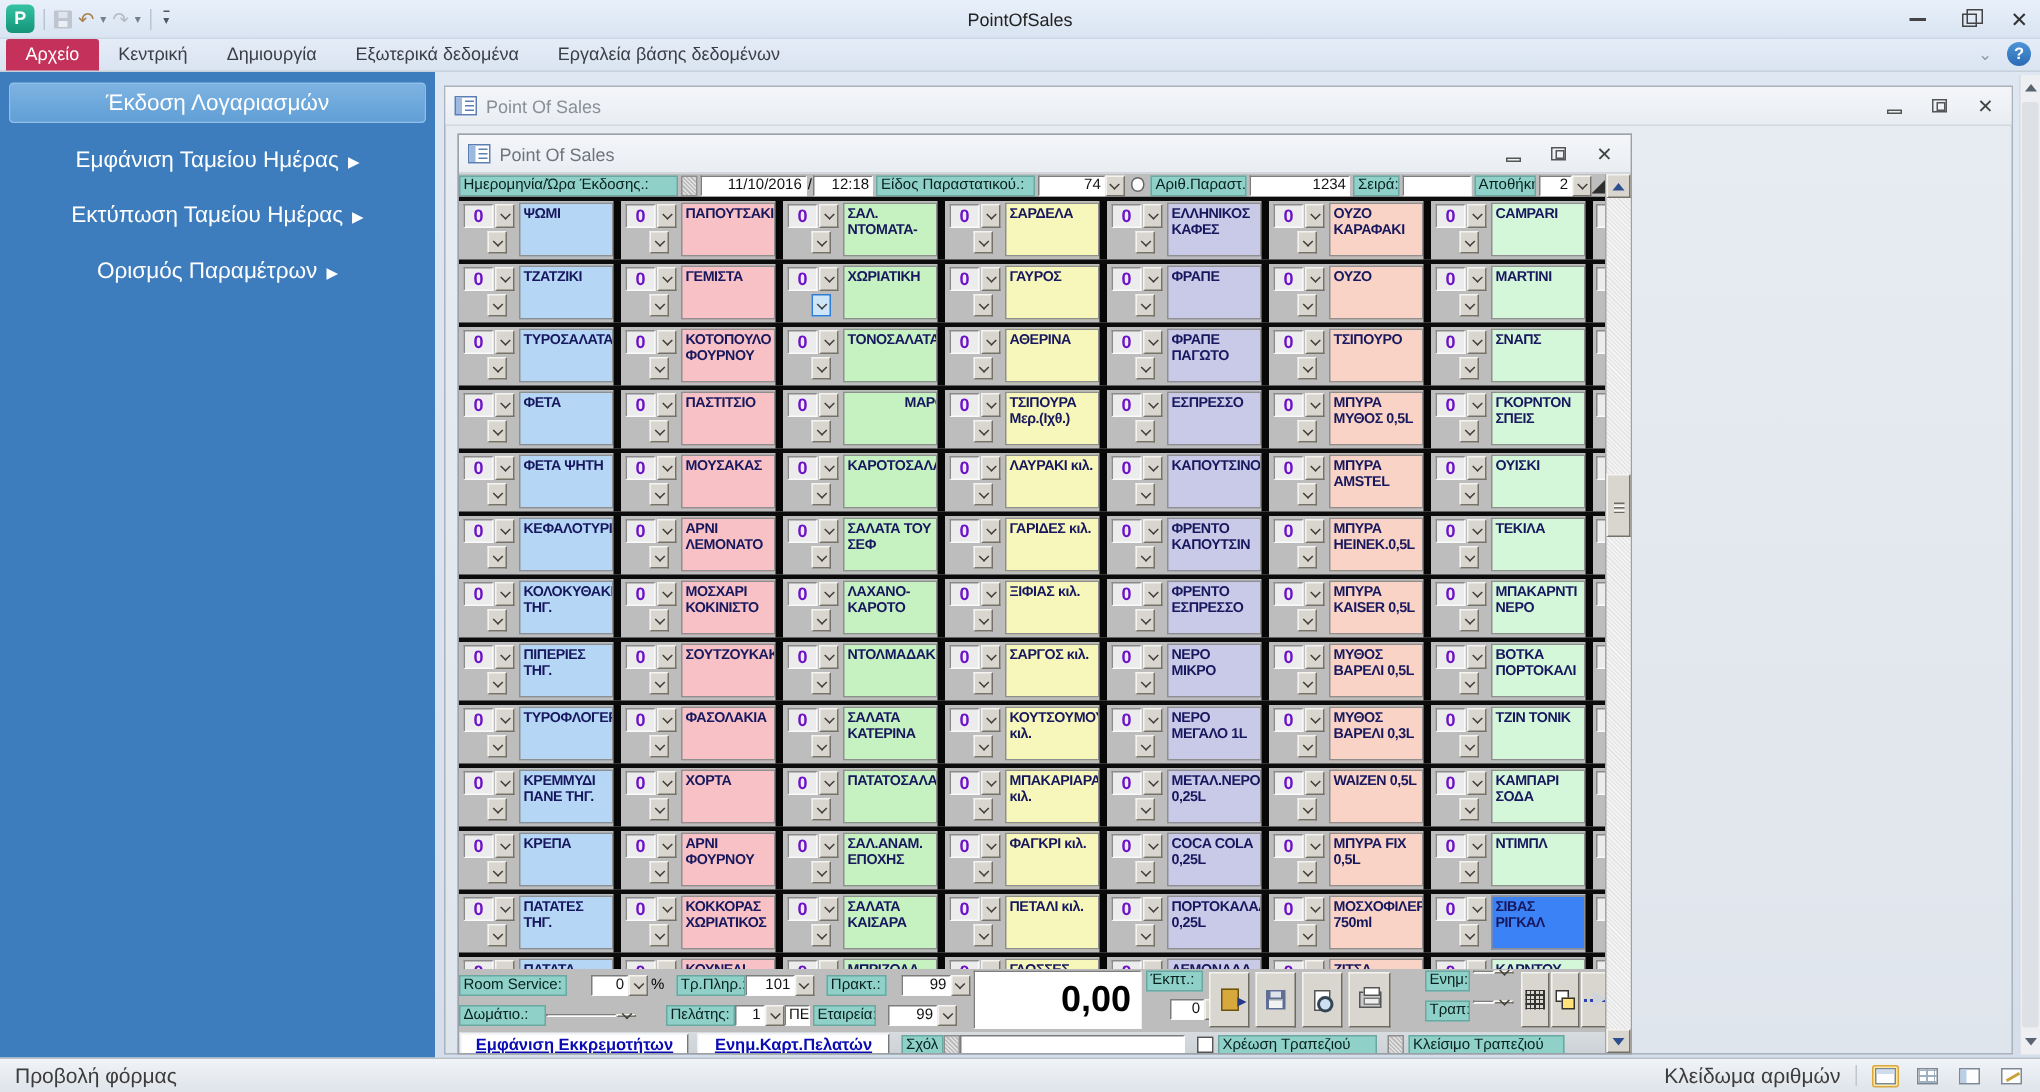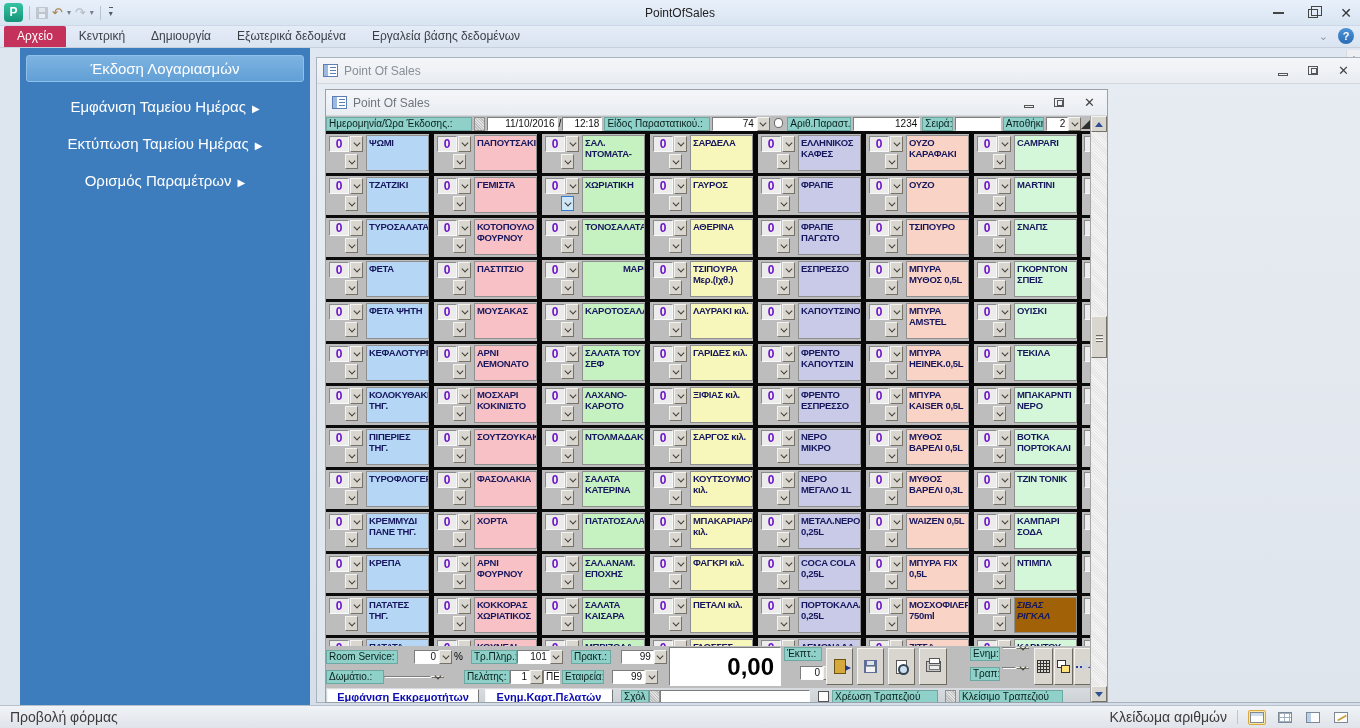--- a/index.html
+++ b/index.html
@@ -34,21 +34,21 @@
   .ribbonbar { position:absolute; left:0; top:26px; width:1360px; height:22px;
     background:linear-gradient(#e4ecf7,#dae4f1); border-bottom:1px solid #c6cfda; display:flex; align-items:flex-end; }
   .tab { font-size:12px; color:#3a3f46; padding:3px 13px 4px 13px; }
   .tab.active { background:#c4315a; color:#fff; border-radius:2px 2px 0 0; margin-left:4px; }
   .ribbon-right { position:absolute; right:6px; top:2px; display:flex; align-items:center; gap:10px; }
   .collapse-caret { color:#8d9aa9; font-size:11px; }
   .helpbtn { width:16px; height:16px; border-radius:50%; background:linear-gradient(#4e94d8,#2a6cb5);
     color:#fff; font-size:11px; font-weight:bold; text-align:center; line-height:16px; }
 
   
-  .main { position:absolute; left:0; top:48px; right:0; bottom:23px; background:linear-gradient(#dfe7f2,#d5dfeb);margin-left:20px; }
+  .main { position:absolute; left:0; top:48px; right:0; bottom:23px; background:linear-gradient(#dfe7f2,#d5dfeb); }
 
   
   .sidebar { position:absolute; left:0; top:0; bottom:0; width:290px; background:#3d7dbe; padding-top:7px; }
   .side-item { color:#fff; font-size:15px; text-align:center; margin:0 6px 12px 6px; padding:4px 0; }
   .side-item.active { background:linear-gradient(#7db3e2,#619fd5); border:1px solid #8fc0ea; border-radius:3px; }
   .side-item .arrow { font-size:10px; margin-left:6px; }
 
   
   .app-scroll { position:absolute; right:0; top:2px; bottom:2px; width:14px; background:#edeff2; border-left:1px solid #d7dade; }
   .app-scroll .tri-up, .app-scroll .tri-dn { position:absolute; left:3px; width:0; height:0; }
@@ -1096,21 +1096,21 @@
                     </div>
                     <div class="pname" style="background: rgb(249, 211, 197);">ΜΟΣΧΟΦΙΛΕΡΟ 750ml</div>
                     <div class="vbar"></div>
                   </div>
                   <div class="cell">
                     <div class="qcol">
                       <div class="qbox">0</div>
                       <div class="chev c1"></div>
                       <div class="chev c2"></div>
                     </div>
-                    <div class="pname" style="background: #a16207; font-style: italic;">ΣΙΒΑΣ ΡΙΓΚΑΛ</div>
+                    <div class="pname" style="background: #3b82f6;">ΣΙΒΑΣ ΡΙΓΚΑΛ</div>
                     <div class="vbar"></div>
                   </div>
                   <div class="sliver">
                     <div class="qbox">0</div>
                   </div>
                 </div>
                 <div class="row-sep"></div>
                 <div class="grid-row">
                   <div class="cell">
                     <div class="qcol">

